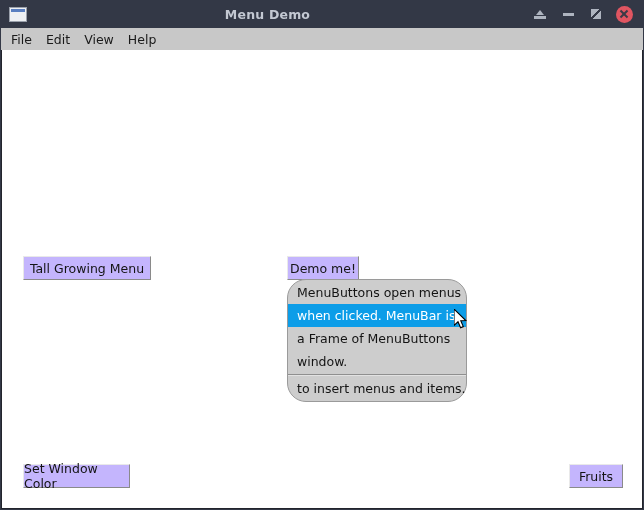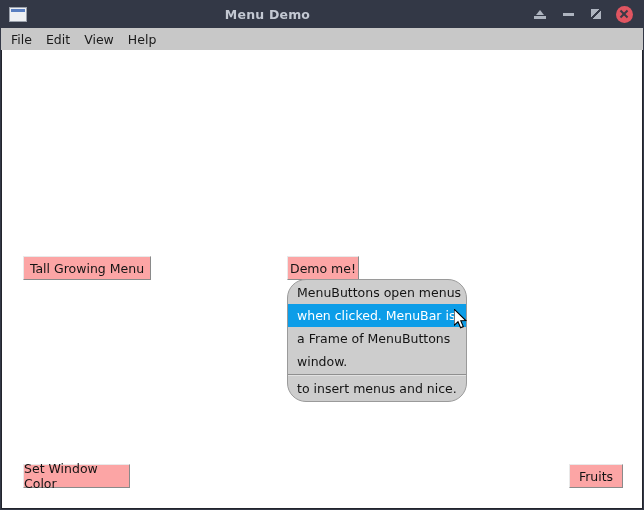--- a/index.html
+++ b/index.html
@@ -159,21 +159,21 @@
     background: #ffffff;
     box-sizing: border-box;
     border-left: 1px solid #22242c;
     border-right: 1px solid #22242c;
     border-bottom: 1px solid #22242c;
   }
 
   
   .tkbutton {
     position: absolute;
-    background: #fca5a5;
+    background: #c4b5fd;
     border-top: 1px solid #e9e9e9;
     border-left: 1px solid #e9e9e9;
     border-right: 1px solid #8a8a8a;
     border-bottom: 1px solid #8a8a8a;
     color: #141414;
     font-size: 12.5px;
     display: flex;
     align-items: center;
     justify-content: center;
     box-sizing: border-box;
@@ -254,21 +254,21 @@
     <div class="tkbutton" style="left:21px; top:206px; width:128px; height:24px;">Tall Growing Menu</div>
 
     <div class="tkbutton" style="left:285px; top:206px; width:72px; height:24px;">Demo me!</div>
 
     <div class="menu-popup" style="left:285px; top:229px; width:180px;border-radius:19px;">
       <div class="menu-entry">MenuButtons open menus</div>
       <div class="menu-entry active">when clicked. MenuBar is</div>
       <div class="menu-entry">a Frame of MenuButtons</div>
       <div class="menu-entry">window.</div>
       <div class="menu-sep"></div>
-      <div class="menu-entry">to insert menus and nice.</div>
+      <div class="menu-entry">to insert menus and items.</div>
     </div>
 
     <div class="tkbutton" style="left:21px; top:414px; width:107px; height:24px;">Set Window Color</div>
 
     <div class="tkbutton" style="left:567px; top:414px; width:54px; height:24px;">Fruits</div>
 
   </div>
 
   <svg class="cursor" id="mouse-cursor" viewBox="0 0 14 21" style="left: 454px; top: 309px;">
     <polygon points="0,0 0,16.5 4,12.8 6.6,18.8 9.3,17.6 6.8,11.8 11.8,11.6" fill="#ffffff" stroke="#000000" stroke-width="1.1" stroke-linejoin="miter"></polygon>

